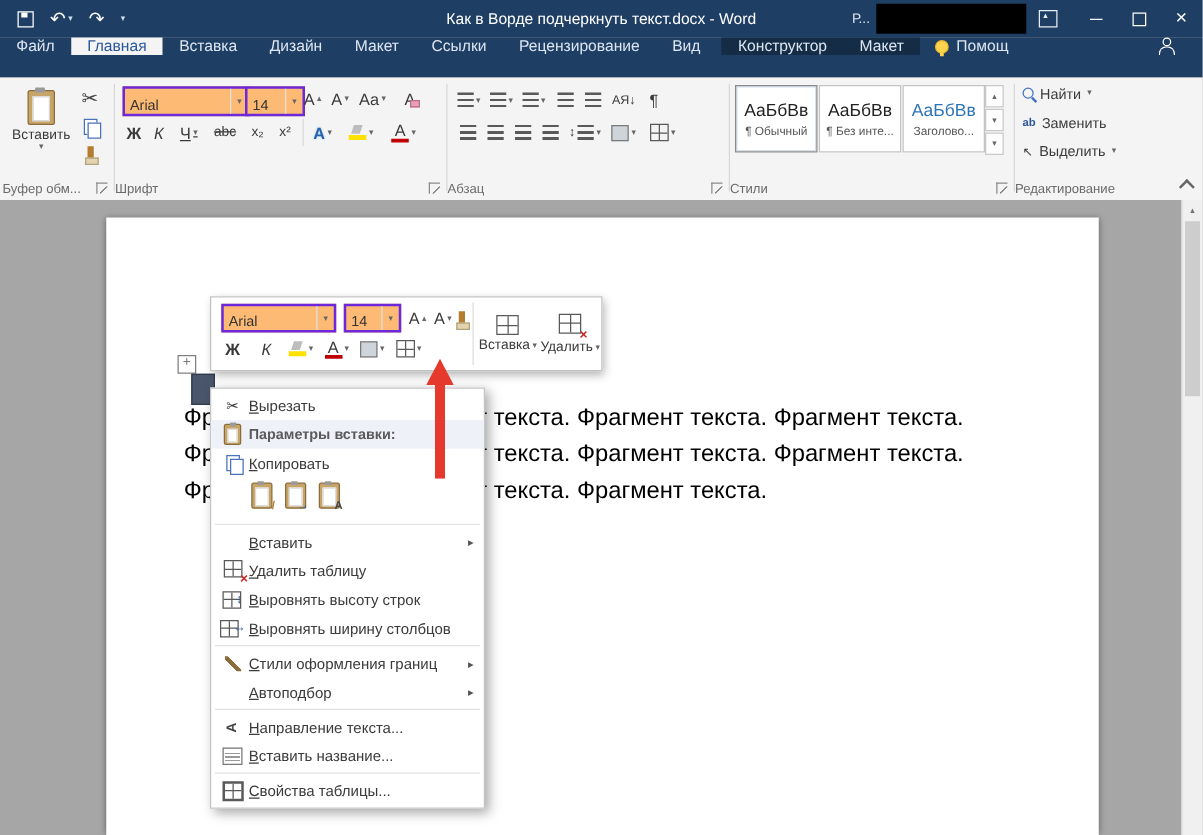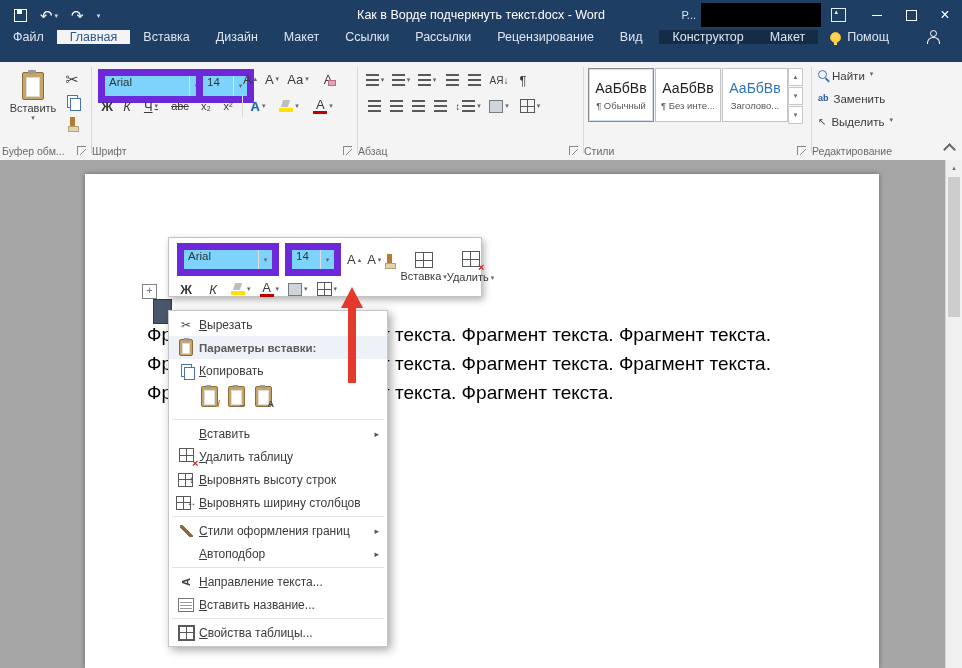--- a/index.html
+++ b/index.html
@@ -39,21 +39,21 @@
 
   
   #ribbon{position:absolute;top:62px;left:0;right:0;height:98px;background:#f4f4f4;border-bottom:1px solid #c6c6c6;color:#444}
   .rgroup{position:absolute;top:0;height:97px}
   .gdiv{position:absolute;top:5px;height:86px;width:1px;background:#d8d8d8}
   .group-label{position:absolute;bottom:2px;left:0;right:0;text-align:left;font-size:10.5px;color:#6b6b6b;white-space:nowrap}
   .launcher{position:absolute;right:4px;bottom:4px;width:8px;height:8px;border-left:1px solid #8a8a8a;border-top:1px solid #8a8a8a;cursor:pointer}
   .launcher::after{content:"";position:absolute;right:0;bottom:0;width:6px;height:6px;background:linear-gradient(135deg,transparent 44%,#8a8a8a 44% 58%,transparent 58%)}
   .rbtn{position:absolute;display:flex;align-items:center;justify-content:center;height:22px;border-radius:2px;cursor:pointer;font-size:13px;color:#3b3b3b;gap:2px}
   .da{font-size:7px;color:#666}
-  .combo{position:absolute;height:20px;background:#7dd3fc;border:7px solid #6d28d9;display:flex;align-items:flex-start;font-size:11.5px;color:#333;padding:0 0 0 4px;cursor:pointer}
+  .combo{position:absolute;height:20px;background:#fdba74;border:2px solid #6d28d9;display:flex;align-items:flex-end;font-size:11.5px;color:#333;padding:0 0 0 4px;cursor:pointer}
   .combo .val{flex:1;white-space:nowrap;overflow:hidden}
   .combo .arr{width:13px;align-self:stretch;display:flex;align-items:center;justify-content:center;border-left:1px solid #e0e0e0;font-size:7px;color:#666}
   
   .paste-big{position:absolute;left:6px;top:5px;width:50px;height:76px;display:flex;flex-direction:column;align-items:center;gap:3px;cursor:pointer;font-size:11px;color:#3b3b3b}
   .clipbig{width:20px;height:26px;background:#c7a569;border:1px solid #8a6d3b;border-radius:2px;position:relative;margin-top:5px}
   .clipbig::before{content:"";position:absolute;left:3px;top:4px;right:3px;bottom:2px;background:#fff;border:1px solid #d8d8d8}
   .clipbig::after{content:"";position:absolute;top:-3px;left:5px;width:8px;height:4px;background:#9a9a9a;border-radius:1px}
   .sbtn{width:20px;height:18px;display:flex;align-items:center;justify-content:center;cursor:pointer}
   .icopy{width:9px;height:11px;border:1px solid #4a72b8;background:#fff;position:relative}
   .icopy::after{content:"";position:absolute;left:2px;top:2px;width:9px;height:11px;border:1px solid #4a72b8;background:#fff}
@@ -159,21 +159,20 @@
   </div>
 </div>
 
 <div id="tabrow">
   <span class="tab">Файл</span>
   <span class="tab active">Главная</span>
   <span class="tab">Вставка</span>
   <span class="tab">Дизайн</span>
   <span class="tab">Макет</span>
   <span class="tab">Ссылки</span>
-  <span class="tab">Рассылки</span>
   <span class="tab">Рецензирование</span>
   <span class="tab">Вид</span>
   <span class="ctxgrp">
     <span class="tab">Конструктор</span>
     <span class="tab">Макет</span>
   </span>
   <span class="tellme">
     <span class="bulb"></span>
     <span>Помощ</span>
   </span>

